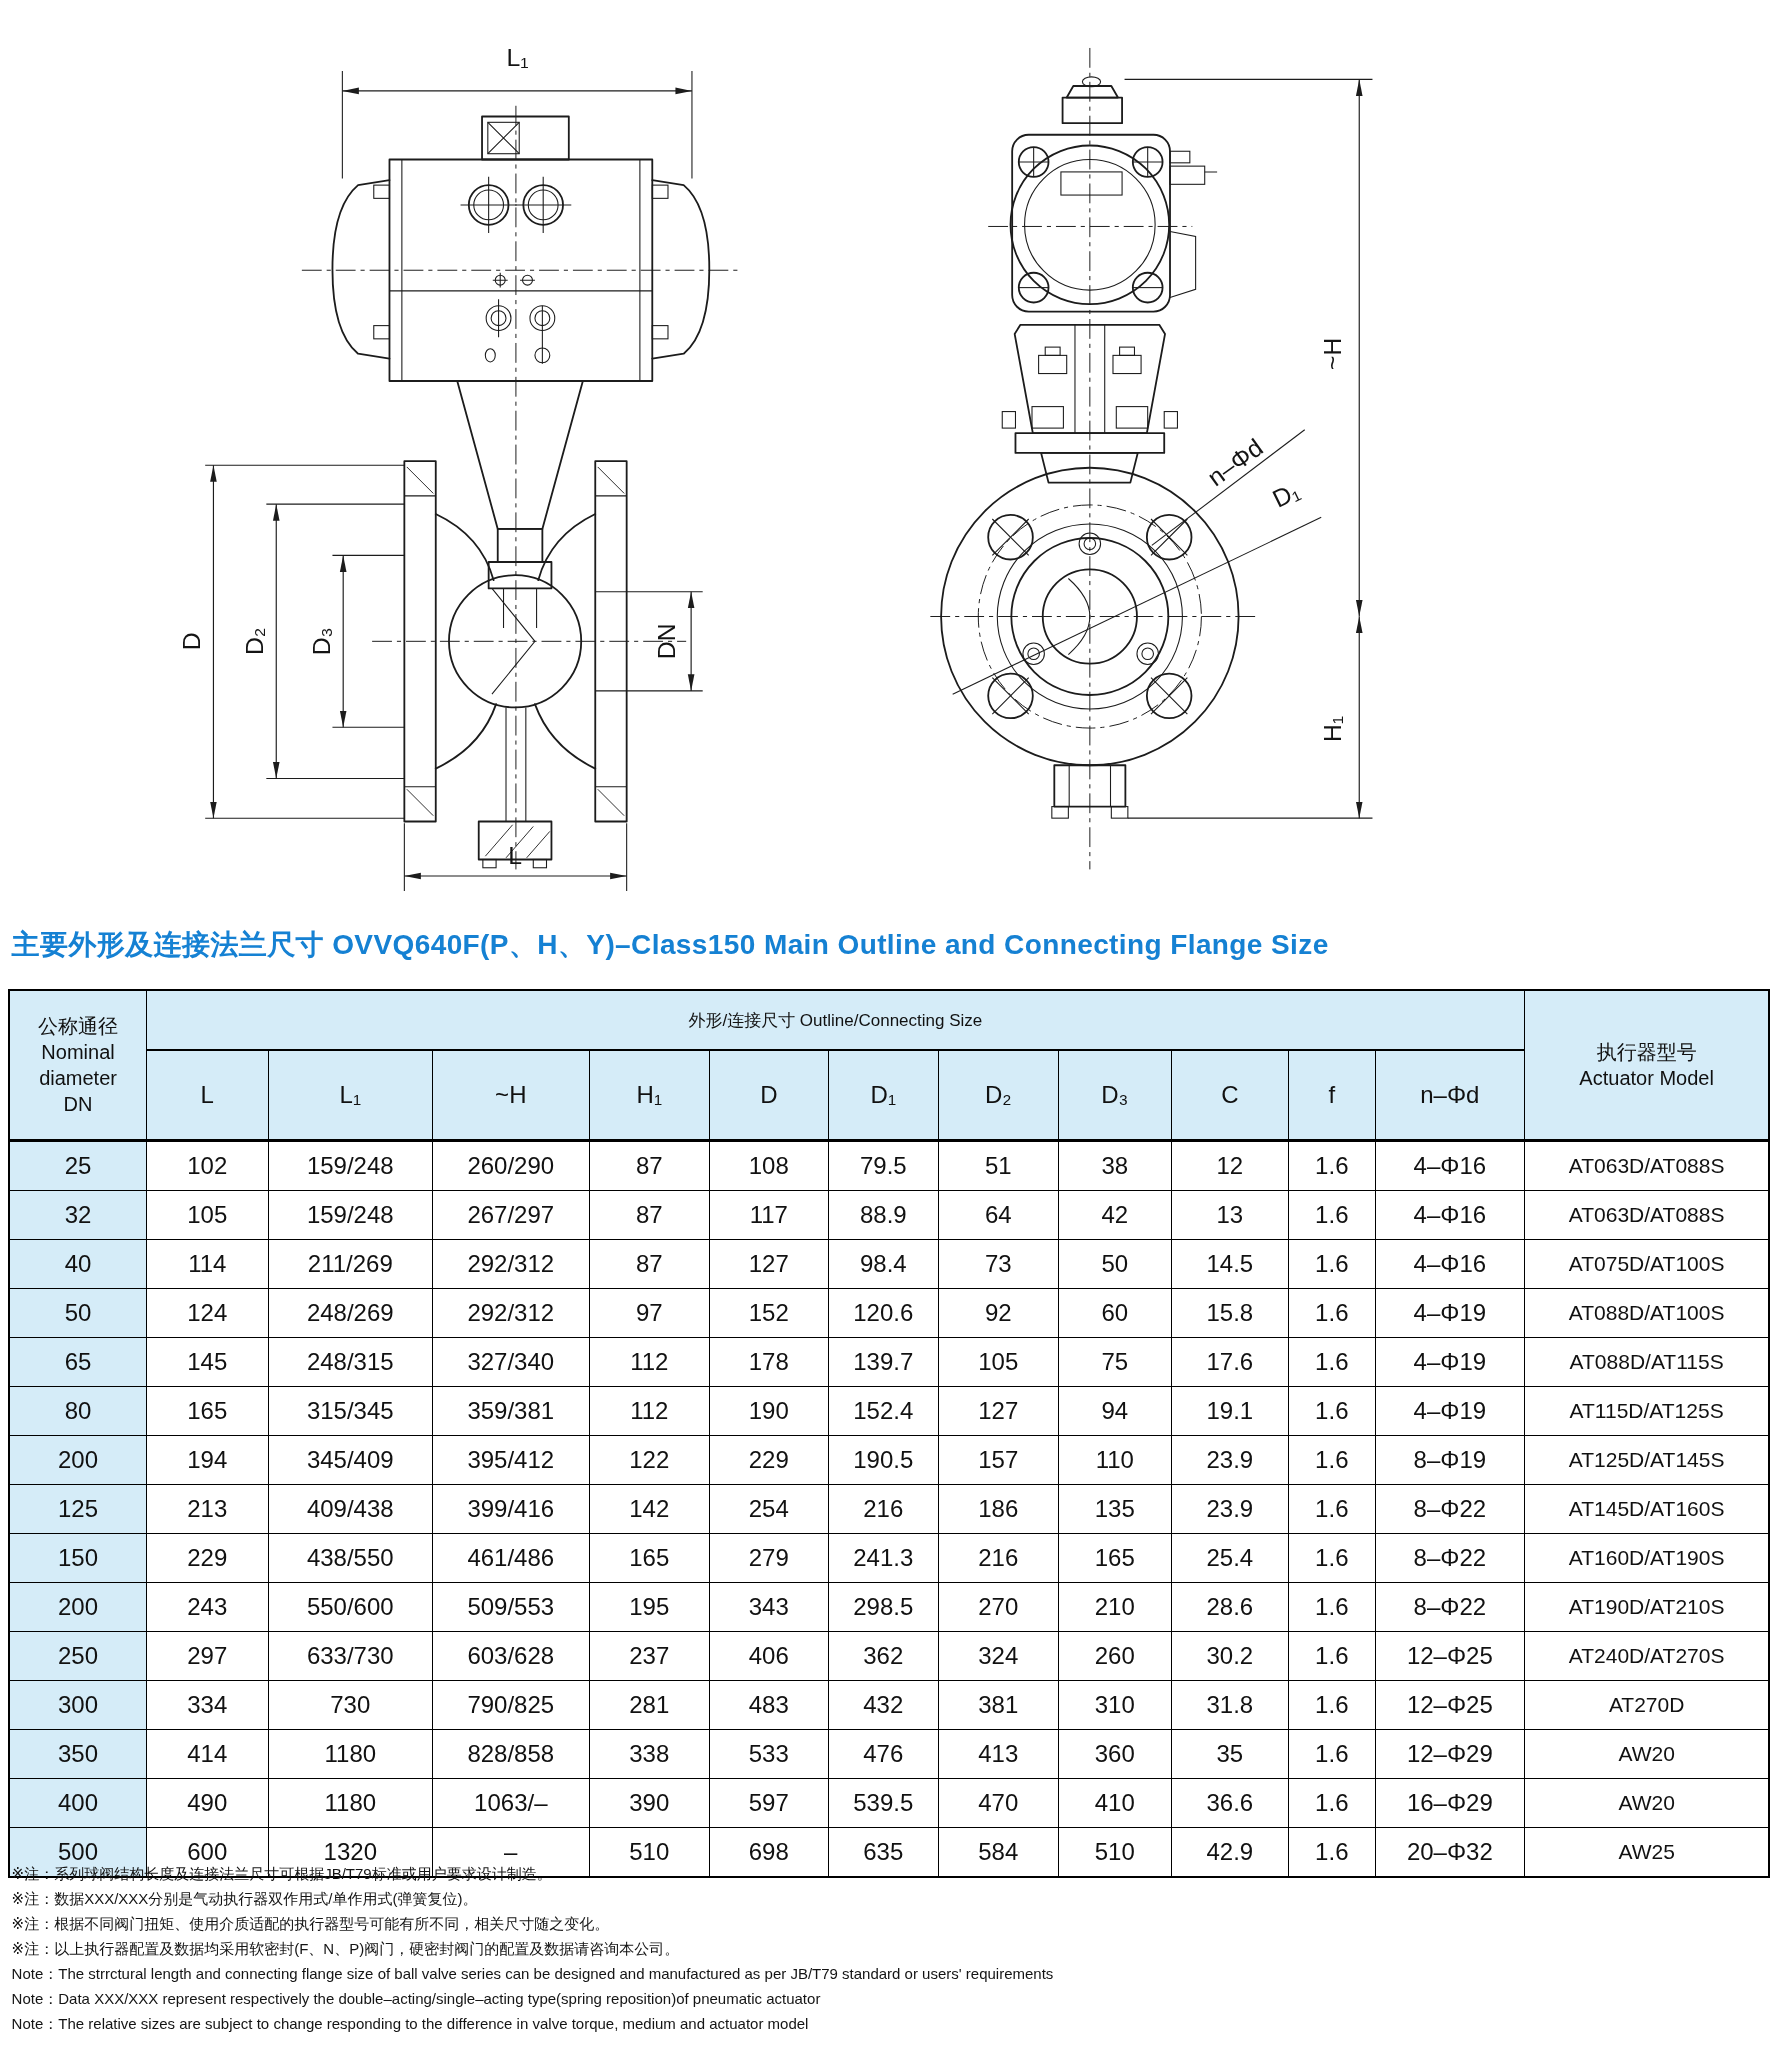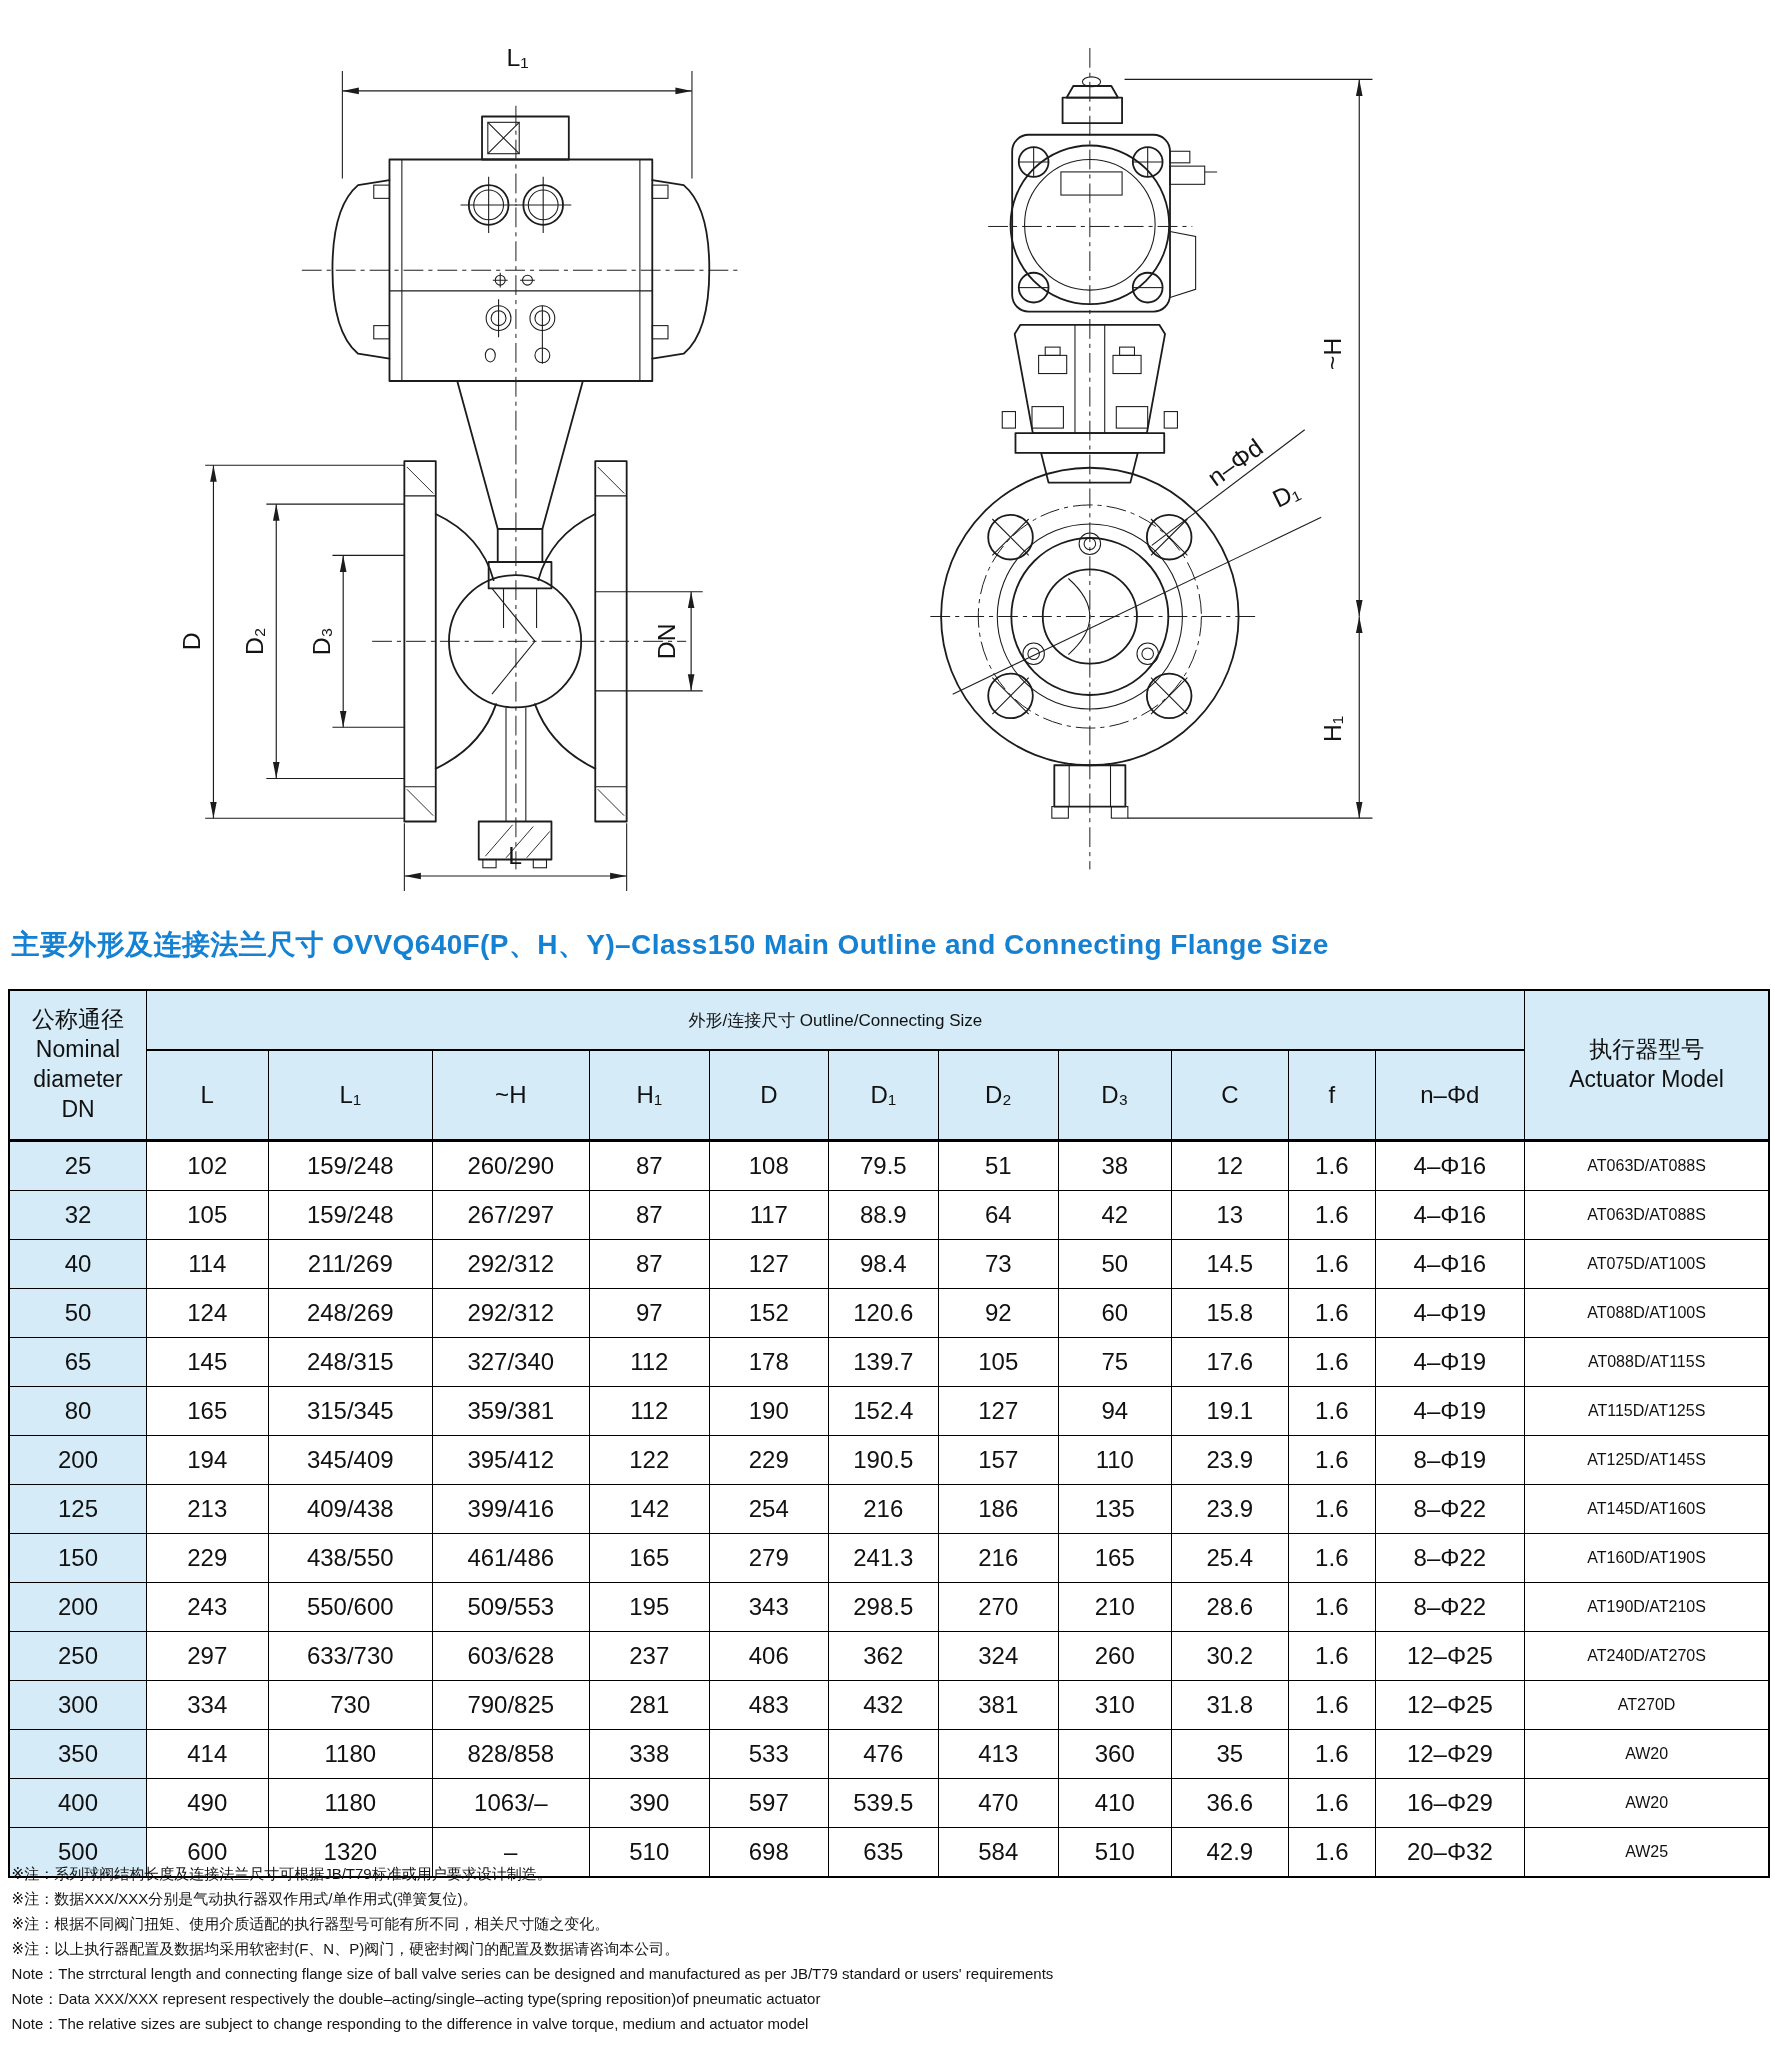--- a/index.html
+++ b/index.html
@@ -20,24 +20,24 @@
   #title-row{position:absolute;top:926px;left:11.6px;width:1752px;}
   #page-title{font-size:28px;font-weight:700;letter-spacing:0.4px;}
   #table-wrap{position:absolute;top:989px;left:8.3px;}
   table.tbl{width:1759px;border-collapse:collapse;table-layout:fixed;border:2.5px solid #000;}
   .tbl th,.tbl td{border:1.7px solid #000;text-align:center;vertical-align:middle;
     font-size:24px;font-weight:400;padding:0;overflow:hidden;}
   .tbl thead th{background:var(--hdr-bg,#d5ecf8);}
   .tbl thead tr.r1 th{height:58px;}
   .tbl thead tr.r2 th{height:88px;border-bottom:3.3px solid #000;}
   th.group-th{border-bottom:2.5px solid #000;font-size:17px;}
-  th.corner-th,th.actuator-th{white-space:pre-line;line-height:1.3;font-size:23px;border-bottom:3.3px solid #000;margin-top:8px;}
+  th.corner-th,th.actuator-th{white-space:pre-line;line-height:1.3;font-size:20px;border-bottom:3.3px solid #000;margin-top:8px;}
   .tbl tbody td{height:48px;background:#fff;}
   .tbl tbody td:first-child{background:var(--hdr-bg,#d5ecf8);}
-  .tbl tbody td:last-child{font-size:16px;margin-top:47px;}
+  .tbl tbody td:last-child{font-size:21px;margin-top:47px;}
   #notes{position:absolute;top:1861px;left:11.6px;width:1752px;}
   .note-line{font-size:15px;line-height:25px;white-space:nowrap;color:#141414;}
 </style>
 </head>
 <body>
 
 <div id="drawings">
 
   <svg id="left-svg" width="645" height="919" viewBox="0 0 780 1112" xmlns="http://www.w3.org/2000/svg">
     <defs>

